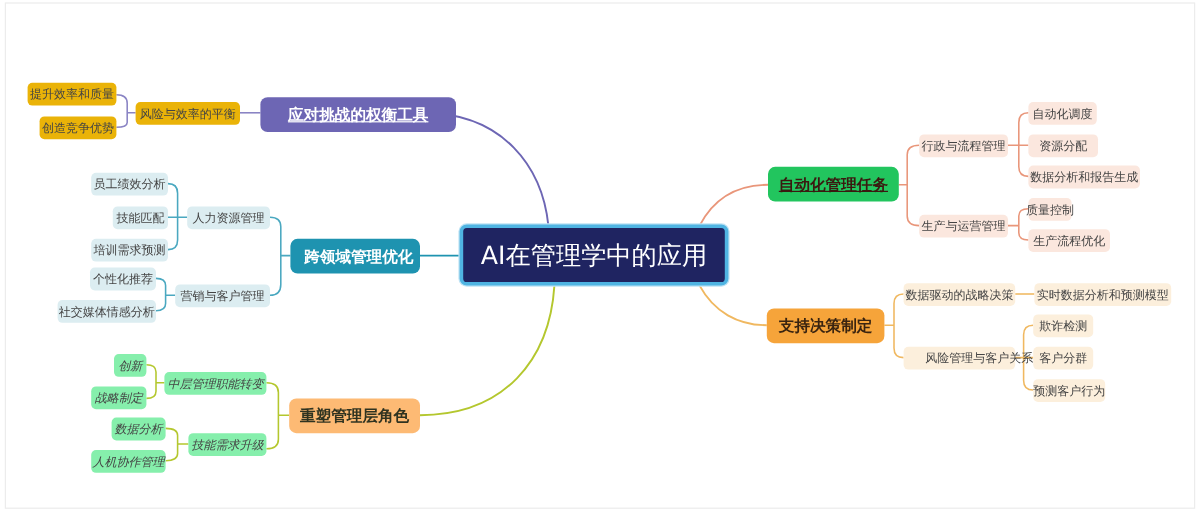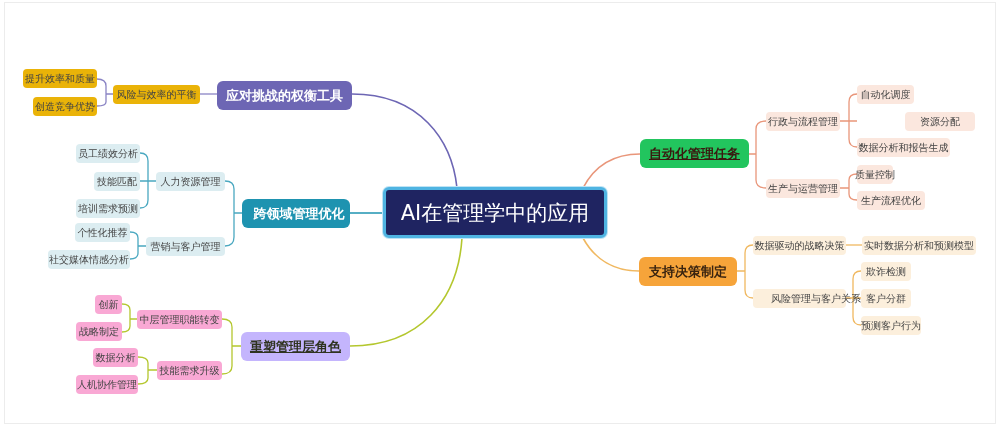--- a/index.html
+++ b/index.html
@@ -11,26 +11,26 @@
   .node { position:absolute; display:flex; align-items:center; justify-content:center;
           white-space:nowrap; box-sizing:border-box; }
   .center { left:383px; top:187px; width:224px; height:51px; background:#1f2461; color:#fff;
             font-size:21px; border-radius:6px; border:3px solid #4fb4e2;
             box-shadow:0 0 0 1px #bfe3f4; }
   .main { height:29px; font-size:13px; font-weight:bold; border-radius:6px; padding:0 10px; }
   .sub { height:19px; font-size:10px; border-radius:4px; padding:0 6px; color:#444; }
   .leaf { height:19px; font-size:10px; border-radius:4px; padding:0 6px; color:#444; }
   .purple { background:#6d66b4; color:#fff; }
   .teal { background:#1e93b0; color:#fff; }
-  .green { background:#c4b5fd; color:#2f3320;text-decoration:underline; }
+  .green { background:#fdba74; color:#2f3320; }
   .red { background:#22c55e; color:#3a1a10;text-decoration:underline; }
   .amber { background:#f6a43a; color:#3a2410; }
   .p-bg { background:#eab308; }
   .t-bg { background:#dcedf1; }
-  .g-bg { background:#f9a8d4; }
+  .g-bg { background:#86efac;font-style:italic; }
   .r-bg { background:#fbe7de; }
   .a-bg { background:#fcefdc; }
 </style>
 </head>
 <body>
 
 <div class="frame"></div>
 
 <svg class="links" viewBox="0 0 1000 428">
 
@@ -55,21 +55,21 @@
   <path d="M840,121 L849,121 M857,94 Q849,94 849,102 L849,139 Q849,147 857,147 M849,121 L857,121" stroke="#e9967a" stroke-width="1.3" fill="none"></path>
   <path d="M840,188 L849,188 M857,174 Q849,174 849,180 L849,194 Q849,200 857,200" stroke="#e9967a" stroke-width="1.3" fill="none"></path>
 
   <path d="M737,271 L745,271 M753,245 Q745,245 745,253 L745,290 Q745,298 753,298" stroke="#f0b860" stroke-width="1.3" fill="none"></path>
   <path d="M846,245 L862,245" stroke="#f0b860" stroke-width="1.3" fill="none"></path>
   <path d="M846,298 L853,298 M861,271 Q853,271 853,279 L853,317 Q853,325 861,325 M853,298 L861,298" stroke="#f0b860" stroke-width="1.3" fill="none"></path>
 </svg>
 
 <div class="node center">AI在管理学中的应用</div>
 
-<div class="node main purple" style="left:217px;top:81px;width:135px;">应对挑战的权衡工具</div>
+<div class="node main purple" style="left:217px;top:81px;width:163px;text-decoration:underline;">应对挑战的权衡工具</div>
 <div class="node sub p-bg" style="left:113px;top:85px;width:87px;">风险与效率的平衡</div>
 <div class="node leaf p-bg" style="left:23px;top:69px;width:74px;">提升效率和质量</div>
 <div class="node leaf p-bg" style="left:33px;top:97px;width:64px;">创造竞争优势</div>
 
 <div class="node main teal" style="left:242px;top:199px;width:108px;padding-left:16px;">跨领域管理优化</div>
 <div class="node sub t-bg" style="left:156px;top:172px;width:69px;">人力资源管理</div>
 <div class="node leaf t-bg" style="left:76px;top:144px;width:64px;">员工绩效分析</div>
 <div class="node leaf t-bg" style="left:94px;top:172px;width:46px;">技能匹配</div>
 <div class="node leaf t-bg" style="left:76px;top:199px;width:64px;">培训需求预测</div>
 <div class="node sub t-bg" style="left:146px;top:237px;width:79px;">营销与客户管理</div>
@@ -80,21 +80,21 @@
 <div class="node sub g-bg" style="left:137px;top:310px;width:85px;">中层管理职能转变</div>
 <div class="node leaf g-bg" style="left:95px;top:295px;width:27px;">创新</div>
 <div class="node leaf g-bg" style="left:76px;top:322px;width:46px;">战略制定</div>
 <div class="node sub g-bg" style="left:157px;top:361px;width:65px;">技能需求升级</div>
 <div class="node leaf g-bg" style="left:93px;top:348px;width:45px;">数据分析</div>
 <div class="node leaf g-bg" style="left:76px;top:375px;width:62px;">人机协作管理</div>
 
 <div class="node main red" style="left:640px;top:139px;width:109px;">自动化管理任务</div>
 <div class="node sub r-bg" style="left:766px;top:112px;width:74px;">行政与流程管理</div>
 <div class="node leaf r-bg" style="left:857px;top:85px;width:57px;">自动化调度</div>
-<div class="node leaf r-bg" style="left:905px;top:112px;width:70px;">资源分配</div>
+<div class="node leaf r-bg" style="left:857px;top:112px;width:58px;">资源分配</div>
 <div class="node leaf r-bg" style="left:857px;top:138px;width:93px;">数据分析和报告生成</div>
 <div class="node sub r-bg" style="left:766px;top:179px;width:74px;">生产与运营管理</div>
 <div class="node leaf r-bg" style="left:857px;top:165px;width:36px;">质量控制</div>
 <div class="node leaf r-bg" style="left:857px;top:191px;width:68px;">生产流程优化</div>
 
 <div class="node main amber" style="left:639px;top:257px;width:98px;">支持决策制定</div>
 <div class="node sub a-bg" style="left:753px;top:236px;width:93px;">数据驱动的战略决策</div>
 <div class="node leaf a-bg" style="left:862px;top:236px;width:114px;">实时数据分析和预测模型</div>
 <div class="node sub a-bg" style="left:753px;top:289px;width:93px;padding-left:39px;">风险管理与客户关系</div>
 <div class="node leaf a-bg" style="left:861px;top:262px;width:50px;">欺诈检测</div>

